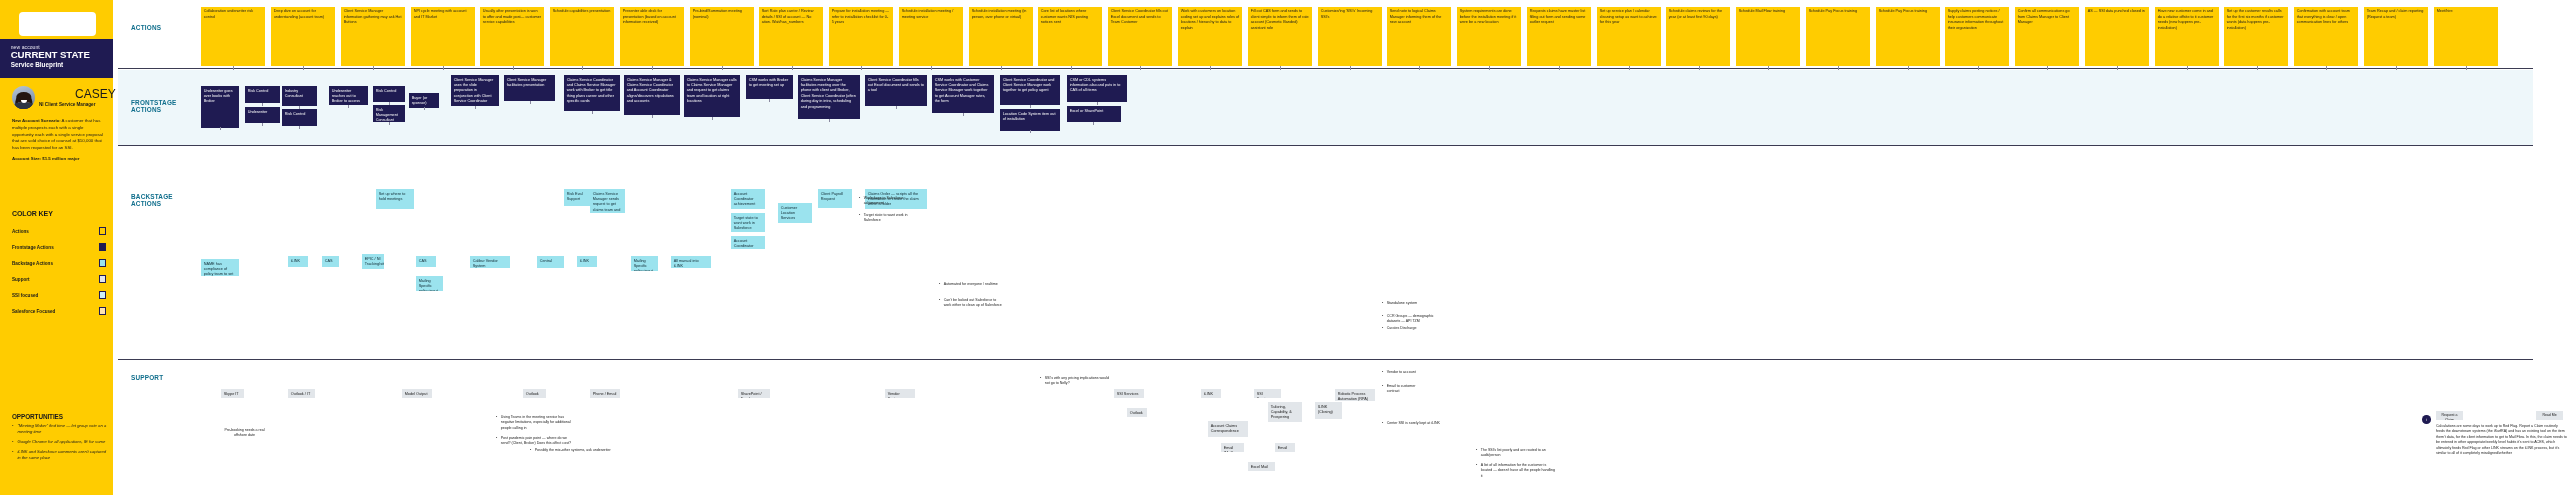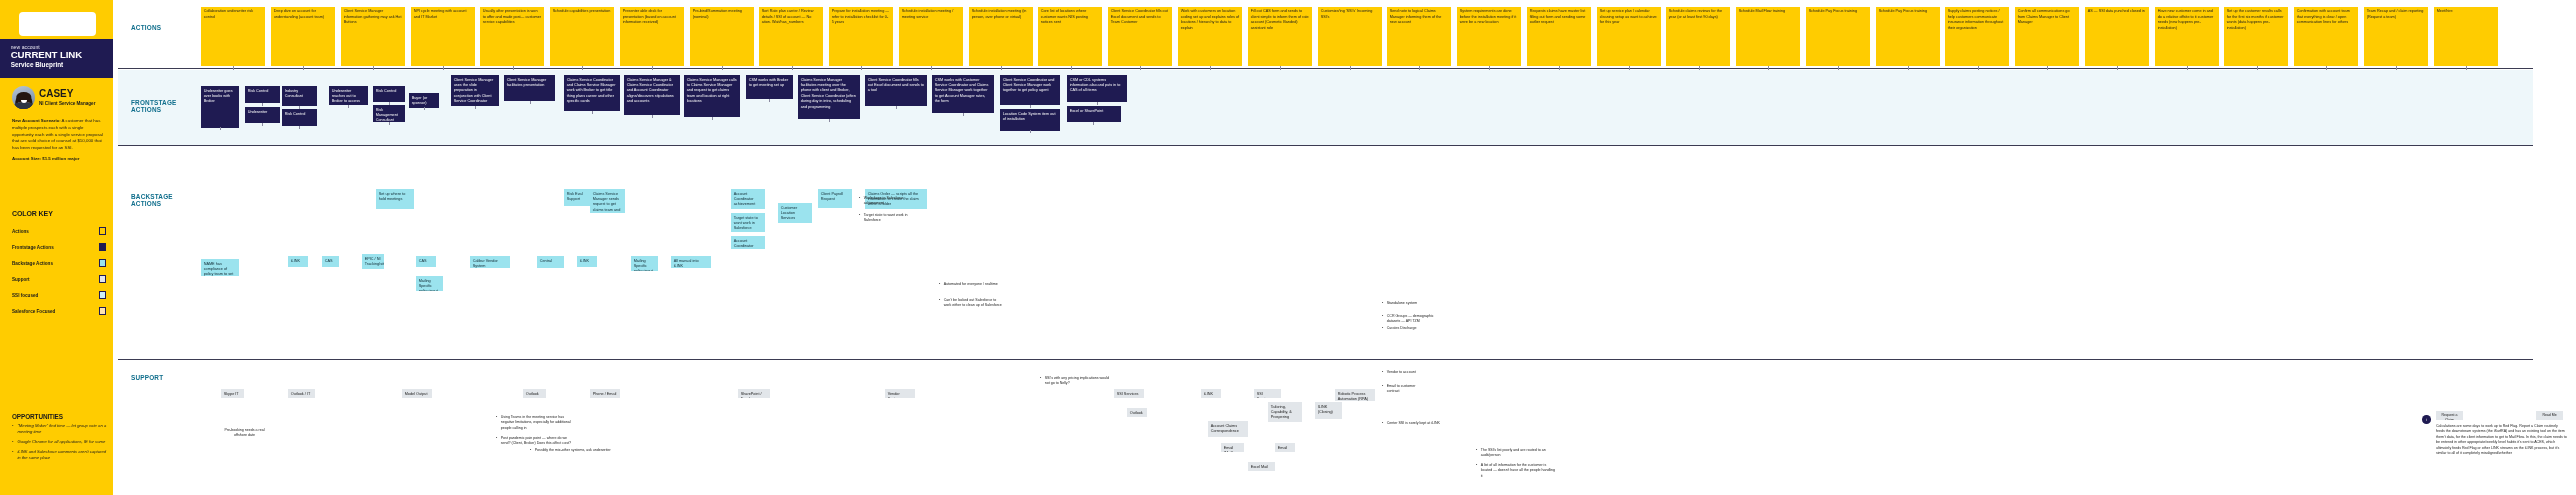--- a/index.html
+++ b/index.html
@@ -21,21 +21,21 @@
   .avatar .face { position:absolute; left:50%; top:46%; transform:translate(-50%,0);
             width:11.4px; height:12px; border-radius:48% 48% 44% 44%; background:#c98f6e; }
   .avatar .hair { position:absolute; left:50%; top:28%; transform:translate(-50%,0);
             width:15.4px; height:10px; border-radius:50% 50% 18% 18%; background:#23160f; }
   .avatar .hair2 { position:absolute; left:50%; top:40%; transform:translate(-50%,0);
             width:17.4px; height:14.8px; border-radius:46%; background:#23160f; z-index:0; }
   .avatar .body { position:absolute; left:50%; bottom:-1.3px; transform:translateX(-50%);
             width:20px; height:8.7px; border-radius:40% 40% 0 0; background:#2c3444; z-index:3; }
   .avatar .smile { position:absolute; left:50%; top:63%; transform:translate(-50%,0);
             width:6px; height:2.7px; border-radius:0 0 6px 6px; background:#fff; z-index:4; }
-  .p-name { font-size:10px; font-weight:bold; color:#1a1a1a; line-height:1; }
+  .p-name { font-size:12px; font-weight:normal; color:#1a1a1a; line-height:1;margin-left:36px; }
   .p-role { font-size:4.6px; font-weight:bold; color:#1a1a1a; margin-top:1.3px; }
 
   .sb-body { position:absolute; left:12px; top:118px; width:94px; font-size:4.4px;
              color:#1a1a1a; line-height:1.55; }
   .sb-body b { font-weight:bold; }
   .sb-body p { margin-bottom:3.4px; }
 
   .ck-title { position:absolute; left:12px; top:210px; font-size:7px; font-weight:bold; color:#1a1a1a; letter-spacing:-0.1px;}
   .ck-list { position:absolute; left:12px; top:223px; width:94px; }
   .ck-row { display:flex; align-items:center; justify-content:space-between; height:16px; }
@@ -75,21 +75,21 @@
 </head>
 <body>
 
 <div id="stage">
 
   <div class="sidebar">
     <div class="sb-logo"></div>
 
     <div class="sb-titleblock">
       <div class="sb-kicker">new account</div>
-      <div class="sb-title">CURRENT LINK</div>
+      <div class="sb-title">CURRENT STATE</div>
       <div class="sb-sub">Service Blueprint</div>
     </div>
 
     <div class="persona">
       <div class="avatar">
         <div class="hair2"></div>
           <div class="face"></div>
           <div class="hair"></div>
         <div class="smile"></div>
           <div class="body"></div>

